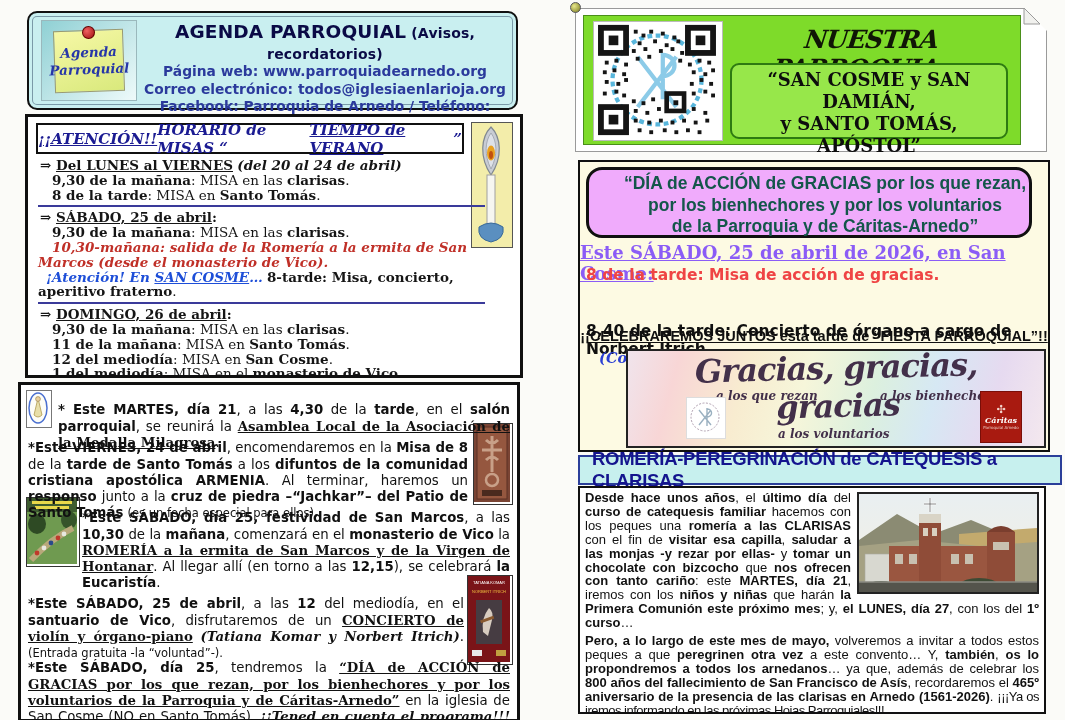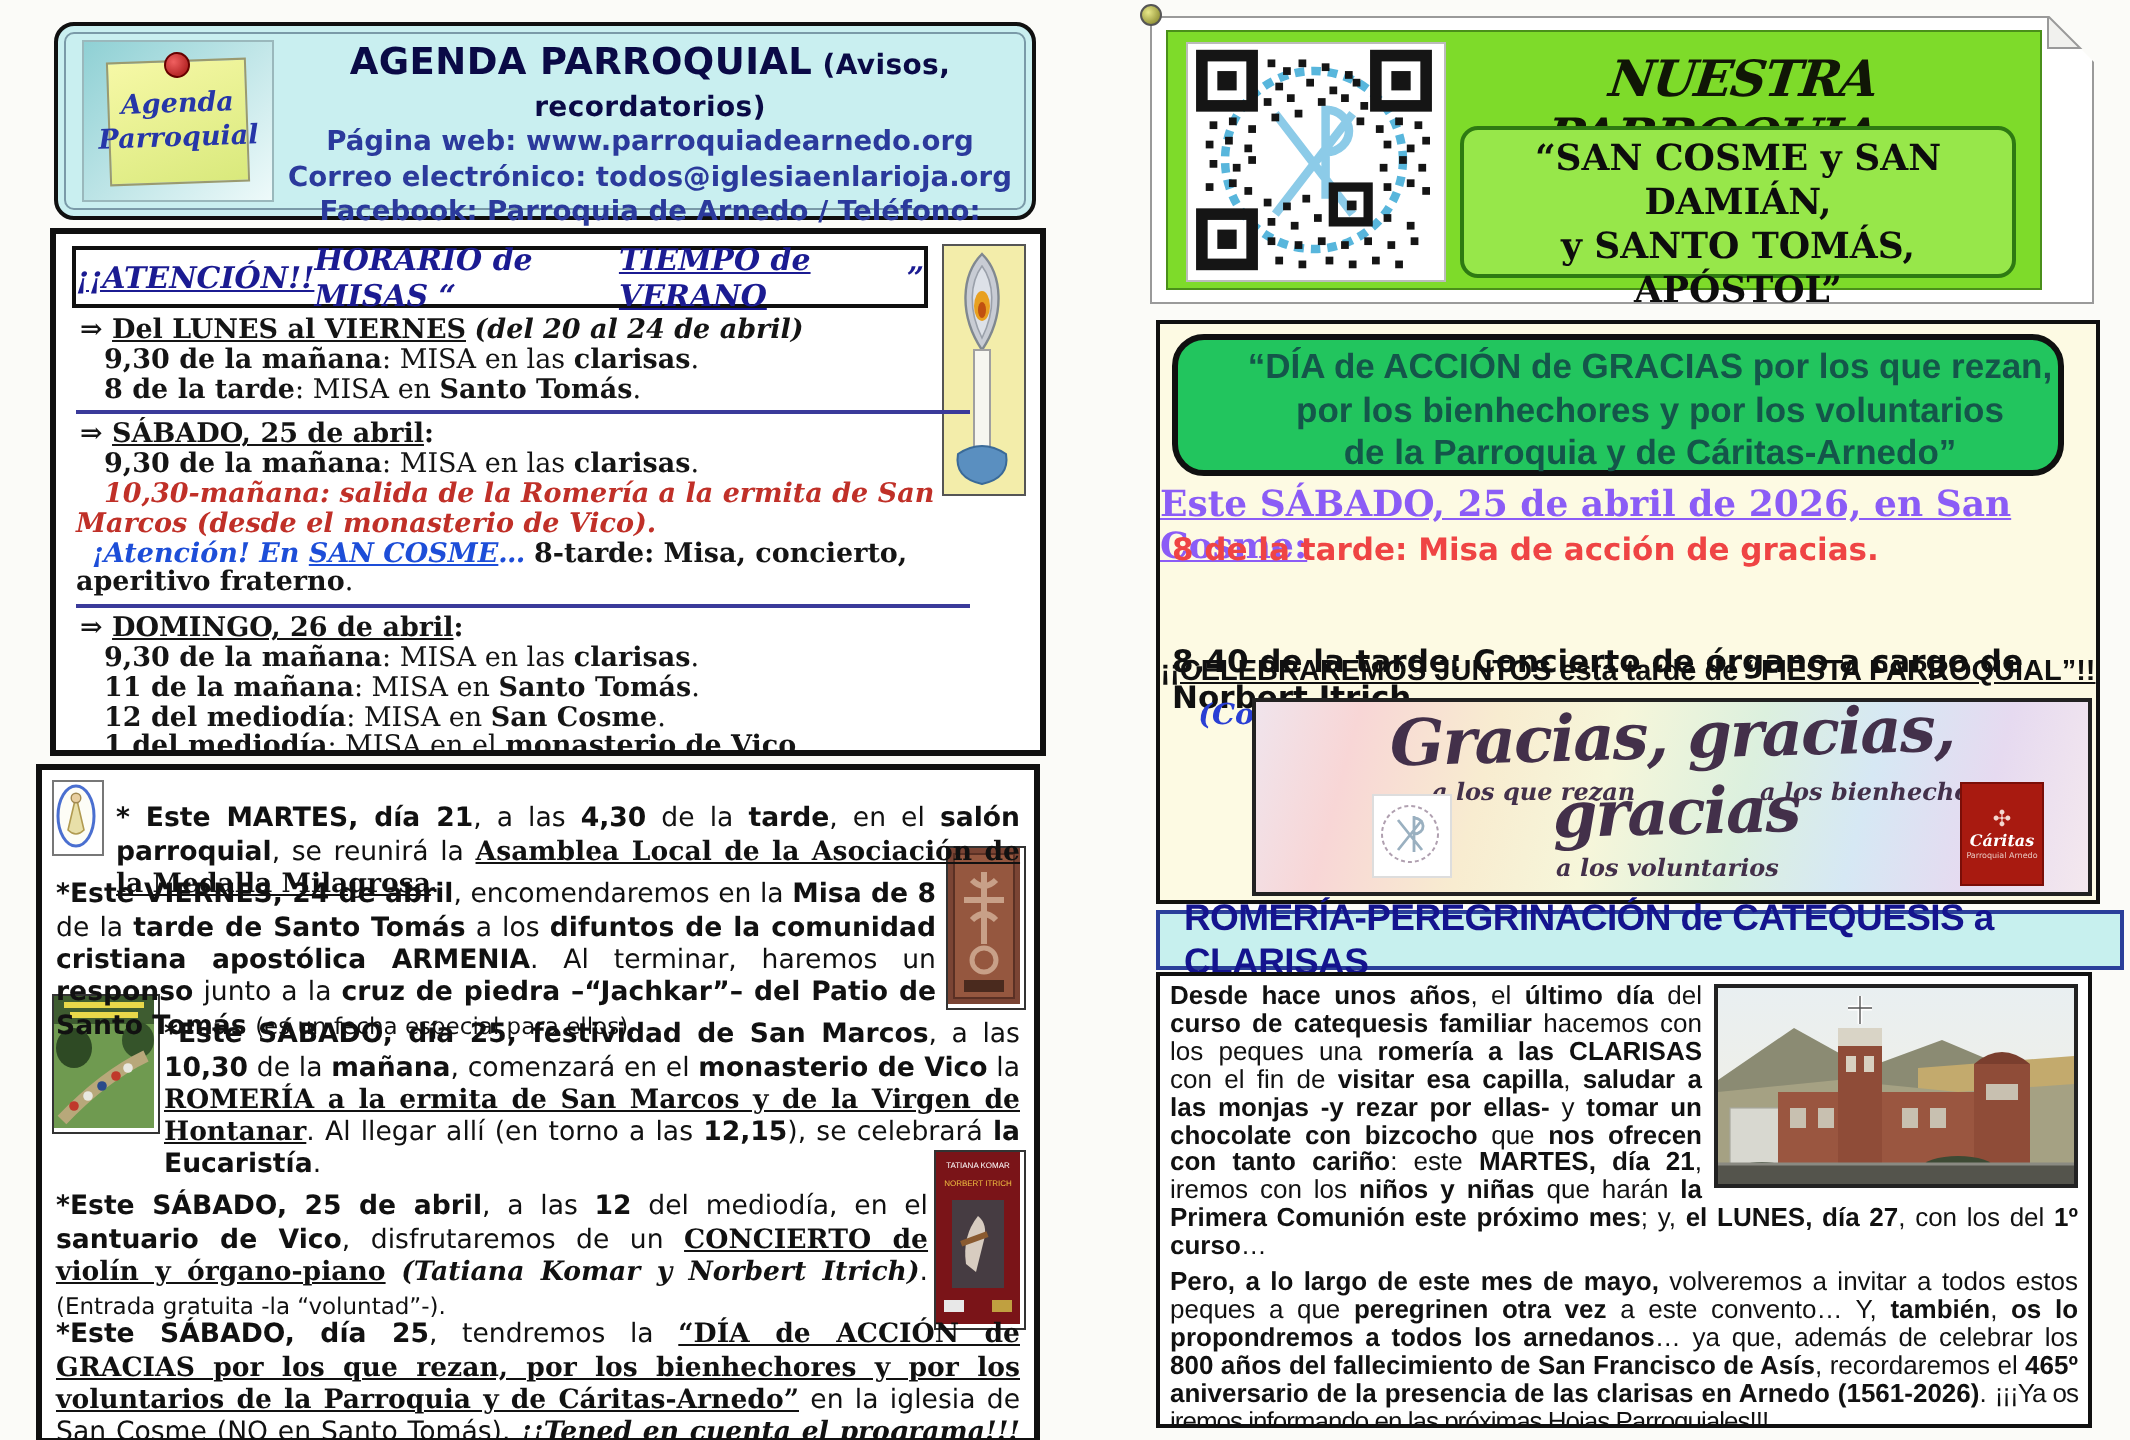--- a/index.html
+++ b/index.html
@@ -65,21 +65,21 @@
     color:#101606;transform:skewX(-7deg);letter-spacing:-1px;}
   #patron-box{left:146px;top:47px;width:278px;height:76px;background:#97e74a;
     border:2px solid #2e7a12;border-radius:9px;text-align:center;padding-top:4px;box-sizing:border-box;}
   .patron-line{font-family:"DejaVu Serif",serif;font-weight:700;font-size:18px;line-height:22px;color:#0d0d0d;}
   #issue-line{font-size:13.5px;font-weight:700;color:#1b2f8e;margin-top:3px;}
   #dogear{right:-1px;top:-1px;width:26px;height:26px;}
 
   
   #r-gracias{left:578px;top:160px;width:468px;height:288px;border:2px solid #101010;background:#fdfae3;overflow:hidden;}
   #g-titlebox{left:6px;top:5px;width:446px;height:71px;border:3px solid #101010;border-radius:16px;
-    background:#22c55e;text-align:center;padding-top:3px;box-sizing:border-box;padding-left:32px;}
+    background:#f0abfc;text-align:center;padding-top:3px;box-sizing:border-box;padding-left:32px;}
   .g-title-line{font-family:"Liberation Sans",sans-serif;font-weight:700;font-size:17.5px;line-height:21.5px;color:#14564a;}
   #g-sub{left:0;top:80px;width:100%;text-align:left;font-family:"DejaVu Serif",serif;
     font-weight:700;font-size:18px;color:#8b5cf6;text-decoration:underline;}
   #g-l1{left:6px;top:104px;font-size:15.5px;font-weight:700;color:#ef4444;}
   #g-l2{left:6px;top:124px;font-size:15.5px;font-weight:700;color:#101010;margin-top:36px;}
   #g-note{left:0;top:145px;width:100%;text-align:center;font-family:"DejaVu Serif",serif;
     font-style:italic;font-weight:700;font-size:14.5px;color:#2a3fd4;margin-top:42px;}
   #g-cta{left:0;top:166px;width:100%;text-align:center;font-family:"Liberation Sans",sans-serif;
     font-weight:700;font-size:14.5px;color:#101010;text-decoration:underline;}
   #g-banner{left:46px;top:187px;width:416px;height:95px;border:2px solid #222;overflow:hidden;

